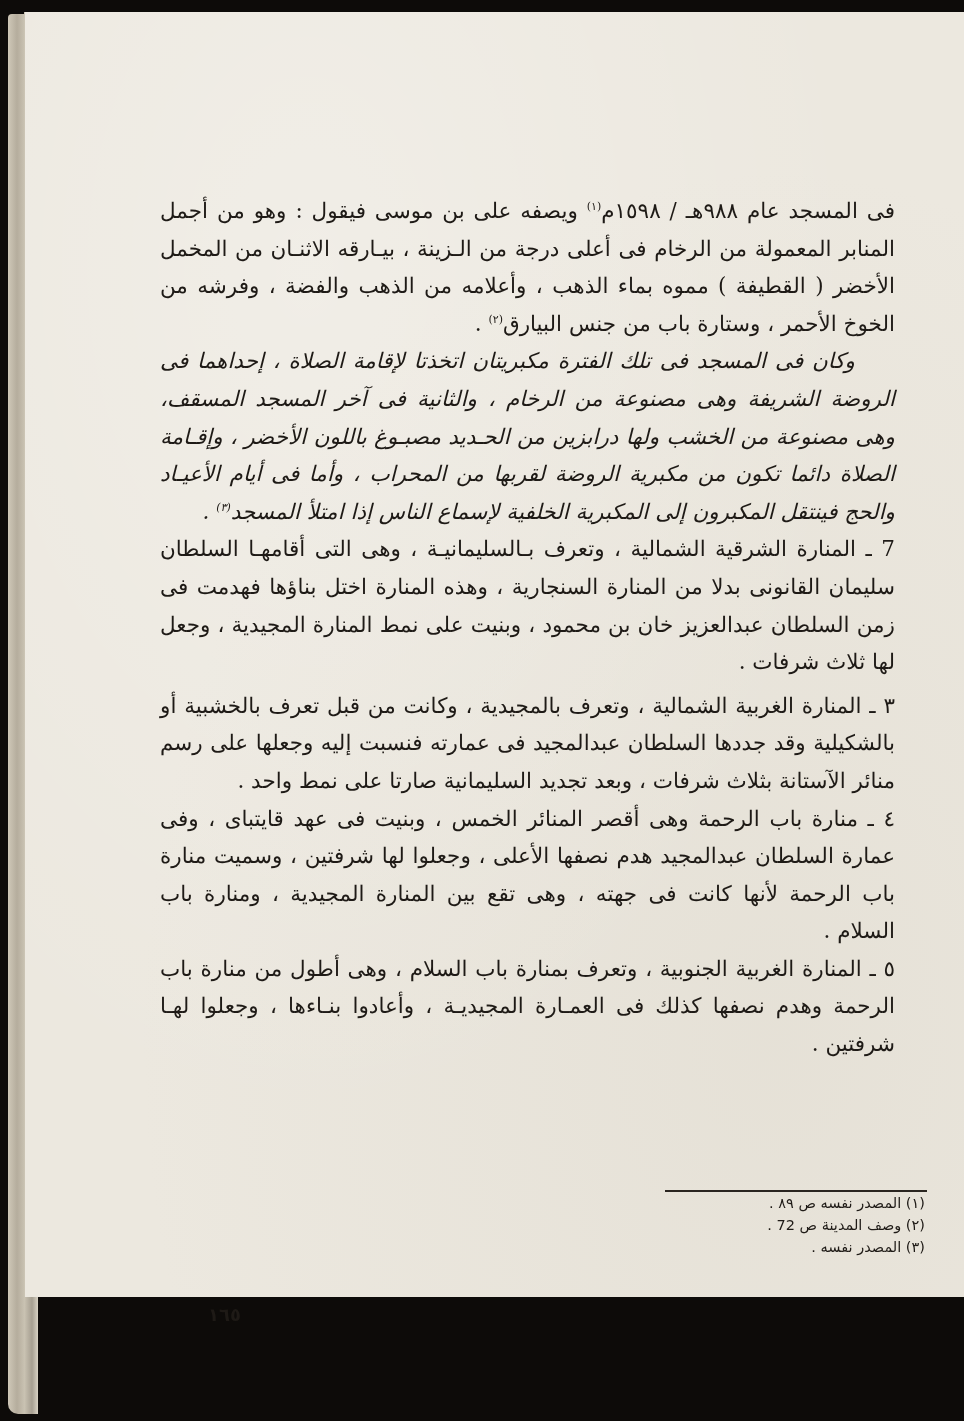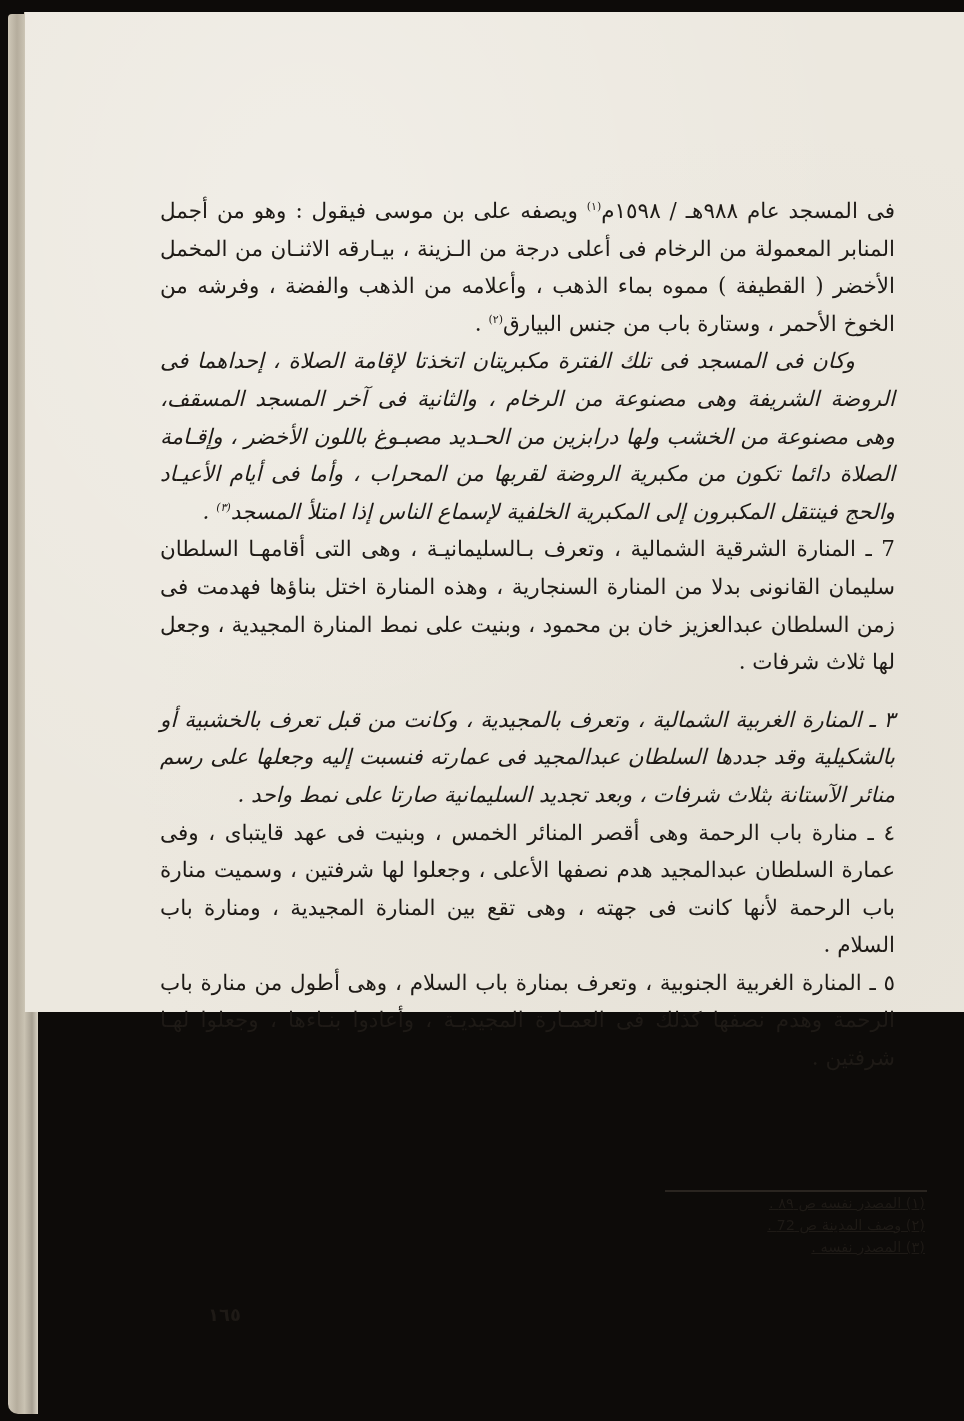--- a/index.html
+++ b/index.html
@@ -20,21 +20,21 @@
       width: 30px;
       height: 1400px;
       background: linear-gradient(to right, #cfc8b8 0%, #b5ad9d 30%, #c9c2b2 55%, #a69f91 80%, #d8d2c4 100%);
       border-radius: 4px 0 0 10px;
     }
     .page {
       position: absolute;
       left: 24px;
       top: 12px;
       width: 940px;
-      height: 1000px;
+      height: 1285px;
       background: #ece8df;
       background-image:
         radial-gradient(ellipse at 30% 20%, rgba(255,255,255,0.25), rgba(0,0,0,0) 60%),
         radial-gradient(ellipse at 80% 80%, rgba(210,204,190,0.25), rgba(0,0,0,0) 60%);
       border-left: 1px solid #cbc4b4;
     }
     .body-text {
       position: absolute;
       left: 135px;
       top: 180px;
@@ -51,22 +51,21 @@
       margin: 0;
     }
     .body-text p.indent {
       text-indent: 40px;
       font-style: italic;
     }
     .body-text p.item {
       text-indent: 0;
     }
     .body-text p.gap {
-      margin-top: 20px;
-      font-style: italic;
+      margin-top: 6px;
     }
     sup.fn {
       font-size: 11px;
       vertical-align: super;
       line-height: 0;
     }
     .fn-rule {
       position: absolute;
       left: 640px;
       top: 1178px;
@@ -81,21 +80,20 @@
       width: 340px;
       direction: rtl;
       text-align: right;
       font-family: "DejaVu Sans", sans-serif;
       font-size: 14.5px;
       line-height: 22px;
       color: #1e1a16;
     }
     .footnotes div {
       margin: 0;
-      text-decoration: underline;
     }
     .page-number {
       position: absolute;
       left: 183px;
       top: 1292px;
       font-family: "DejaVu Sans", sans-serif;
       font-weight: bold;
       font-size: 18px;
       color: #1e1a16;
       direction: rtl;

